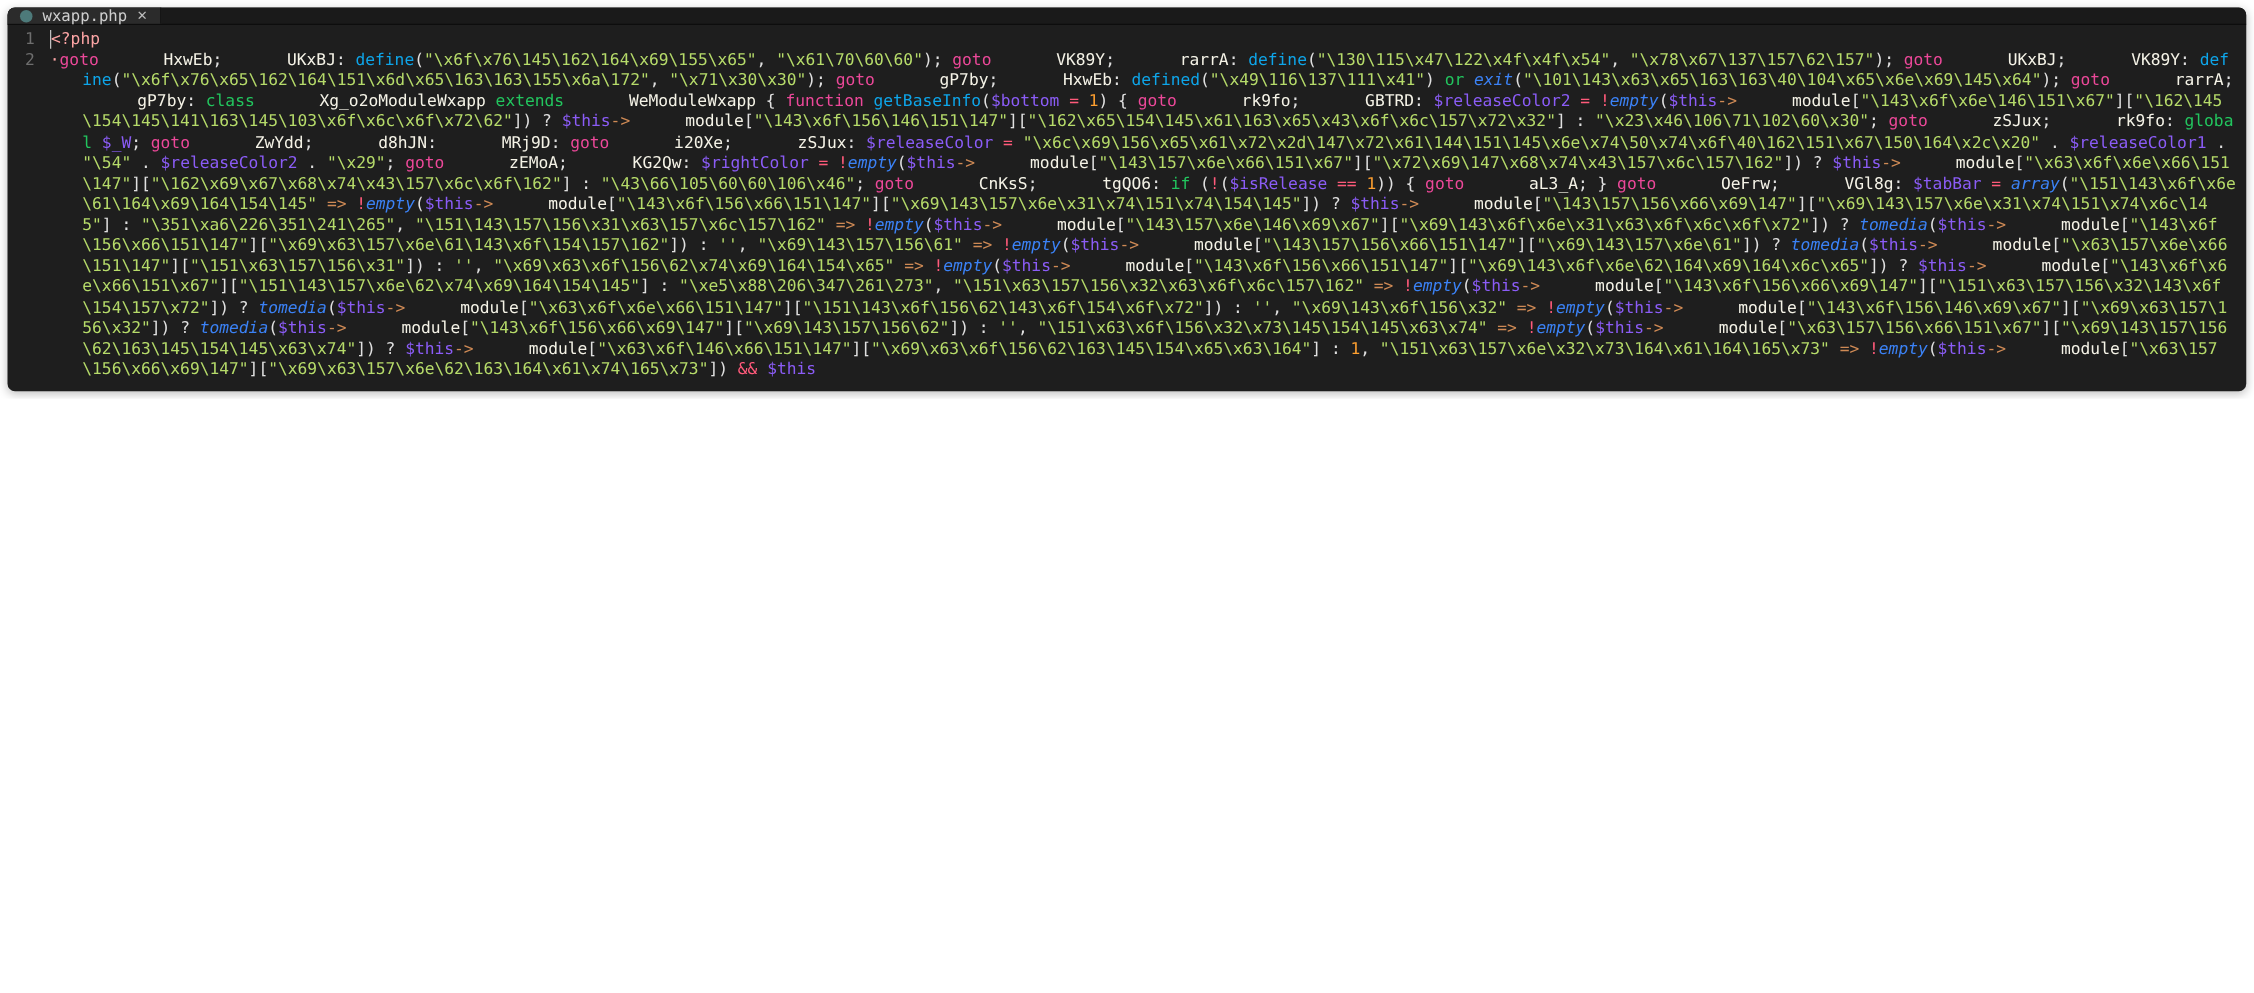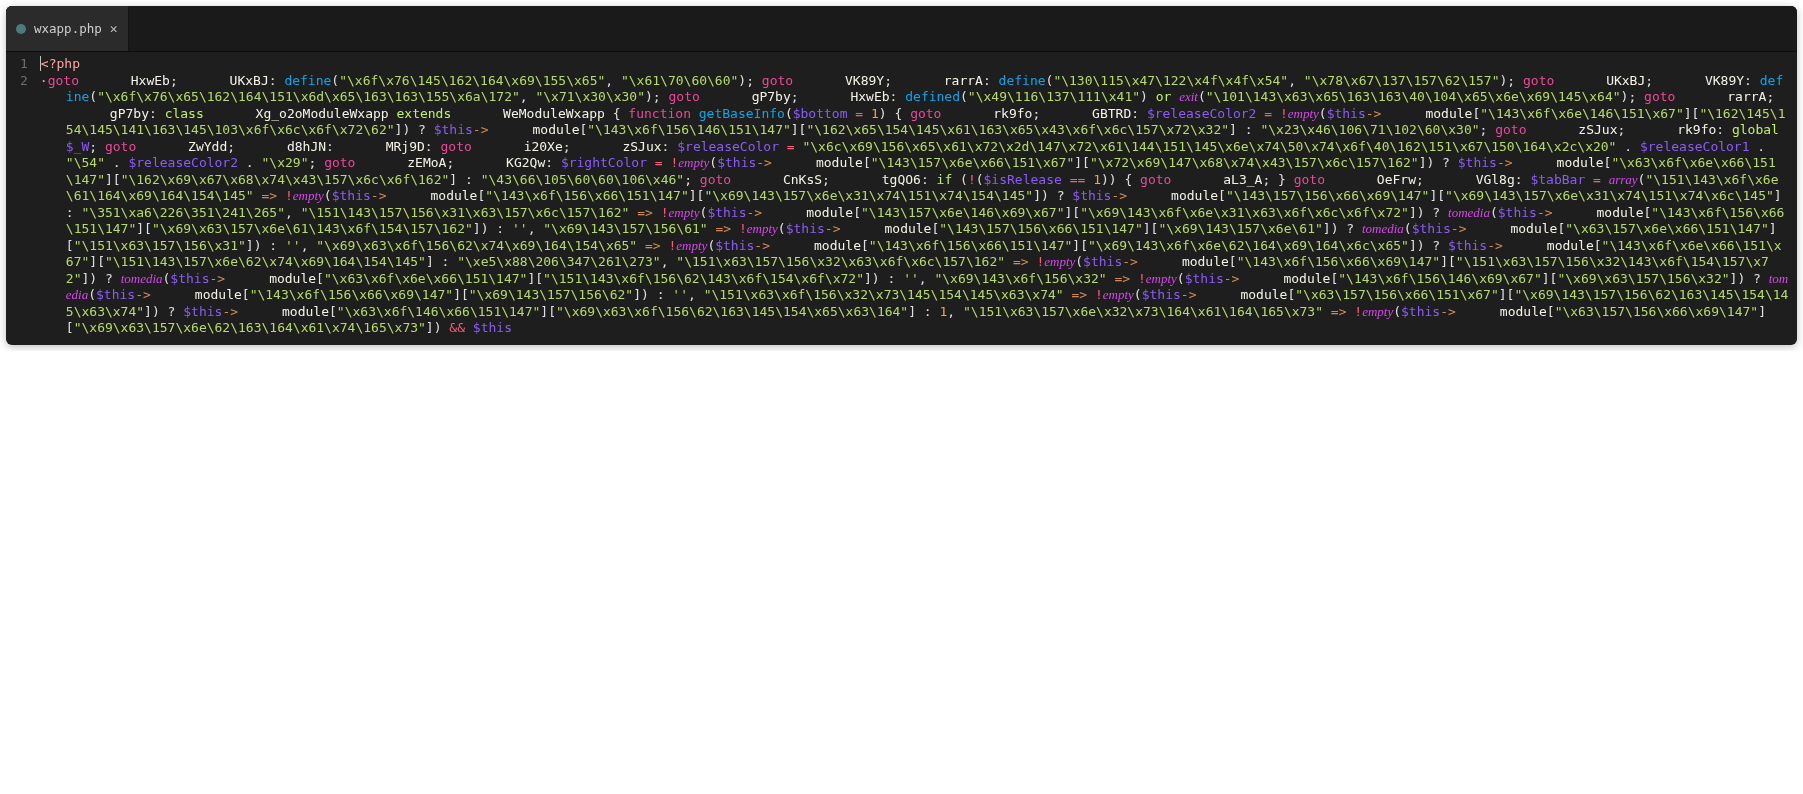--- a/index.html
+++ b/index.html
@@ -12,21 +12,21 @@
   .editor-window {
     background: #1e1e1e;
     border-radius: 6px;
     overflow: hidden;
     margin: 6px;
     box-shadow: 0 2px 8px rgba(0,0,0,0.25);
   }
   .tab-bar {
     background: #1a1a1a;
     display: flex;
-    height: 46px;
+    height: 14px;
     border-bottom: 1px solid #0d0d0d;
   }
   .tab {
     background: #2b2b2b;
     color: #cfcfcf;
     padding: 0 10px;
     display: flex;
     align-items: center;
     gap: 8px;
     border-right: 1px solid #151515;
@@ -56,22 +56,22 @@
     word-break: break-all;
     color: #d4d4d4;
     padding-right: 8px;
     flex: 1;
   }
   .line2-wrap { padding-left: 26px; text-indent: -26px; }
   .cursor { border-left: 1px solid #c0c0c0; }
   
   .kw-goto { color: #ec4899; }          
   .kw-def  { color: #0ea5e9; margin-top: 32px; }          
-  .kw-flow { color: #bef264; text-align: center; }          
-  .kw-func { color: #d946ef; font-style: italic; font-family: Liberation Serif, serif; } 
+  .kw-flow { color: #22c55e; text-align: center; }          
+  .kw-func { color: #3b82f6; font-style: italic; } 
   .num     { color: #ffa030; }          
   .str     { color: #b6db6a; }          
   .var     { color: #8b5cf6; text-align: right; }          
   .ident   { color: #f5f3e7; margin-left: 44px; }          
   .brown   { color: #cf8a55; }          
   .punct   { color: #e0e0e0; }
   .op      { color: #ff5a7a; }          
   .amp     { color: #ff5a7a; }
   .muted   { color: #fca5a5; }
 </style>

